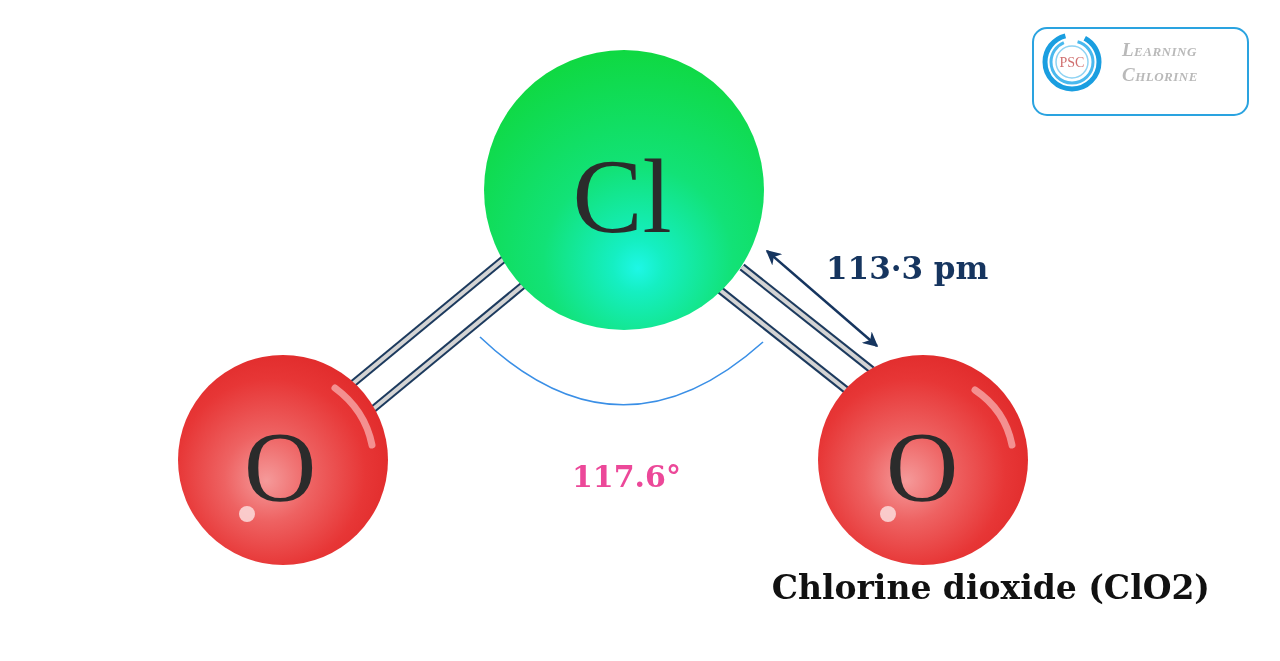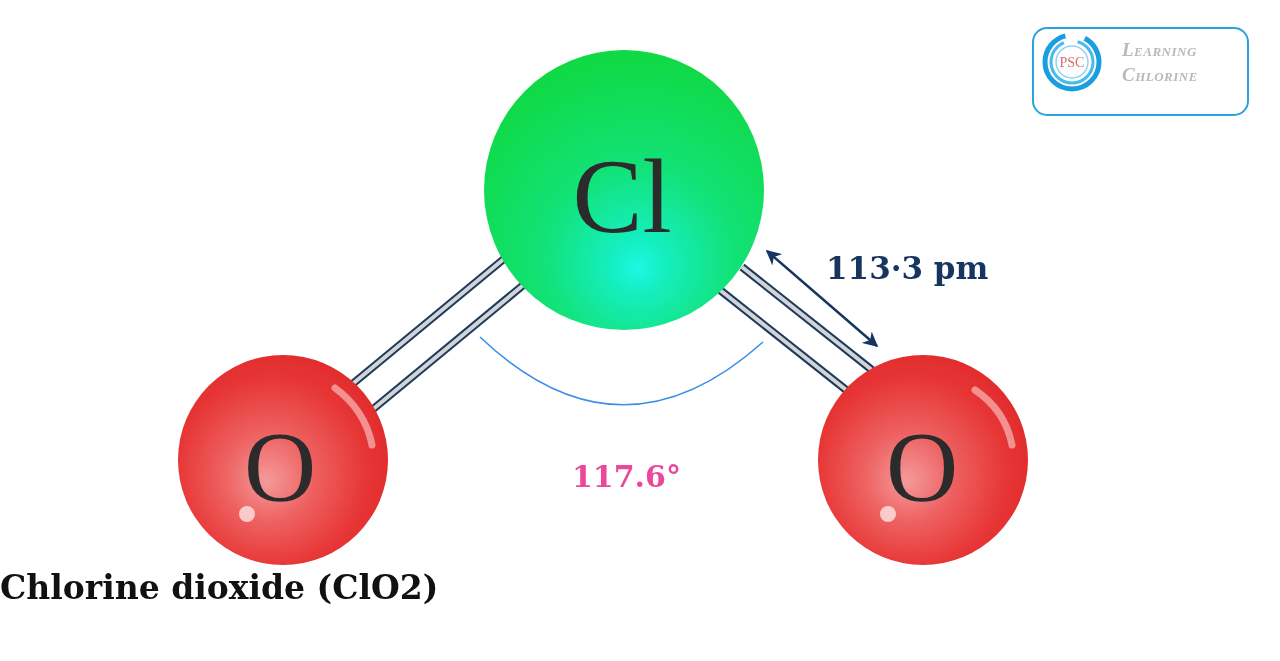--- a/index.html
+++ b/index.html
@@ -51,21 +51,21 @@
     .logo-svg {
       position: absolute;
       left: 6px;
       top: 1px;
     }
     .caption {
       position: absolute;
       left: 0;
       width: 1210px;
       top: 568px;
-      text-align: left;
+      text-align: right;
       font-family: "DejaVu Serif", "Liberation Serif", serif;
       font-weight: bold;
       font-size: 33px;
       color: #111111;
     }
     .bond-label {
       position: absolute;
       left: 826px;
       top: 250px;
       font-family: "DejaVu Serif", "Liberation Serif", serif;

